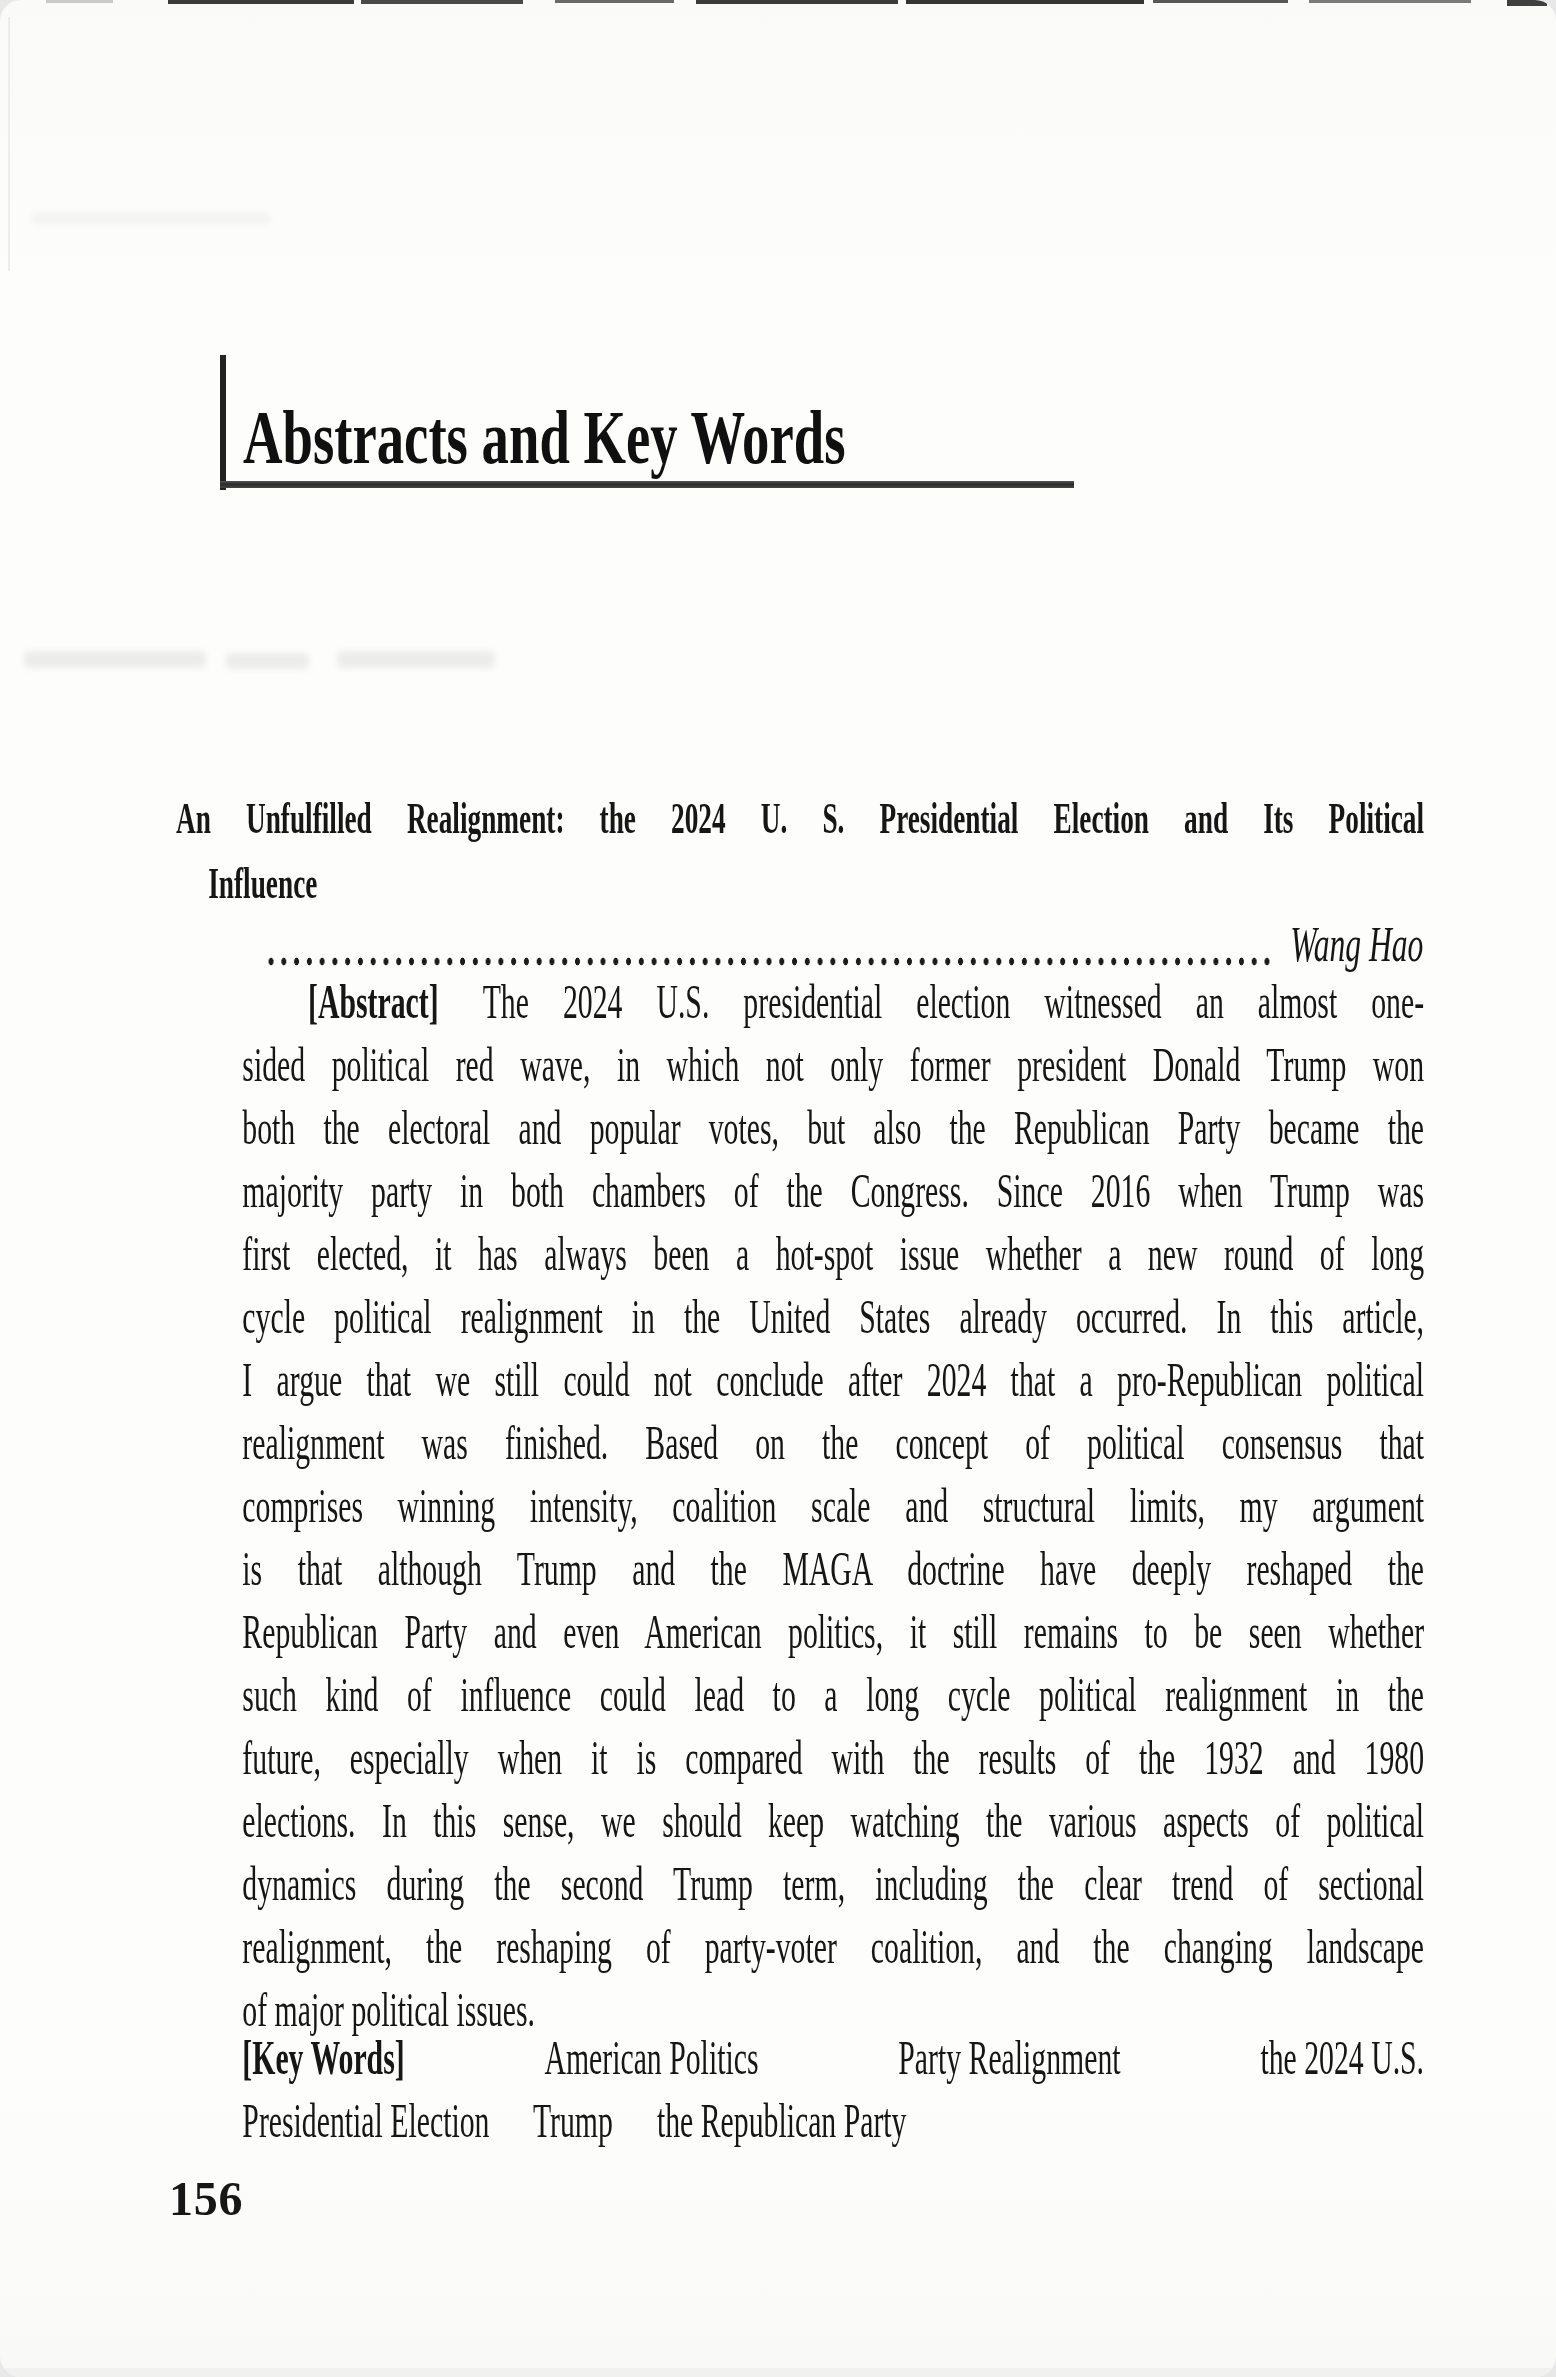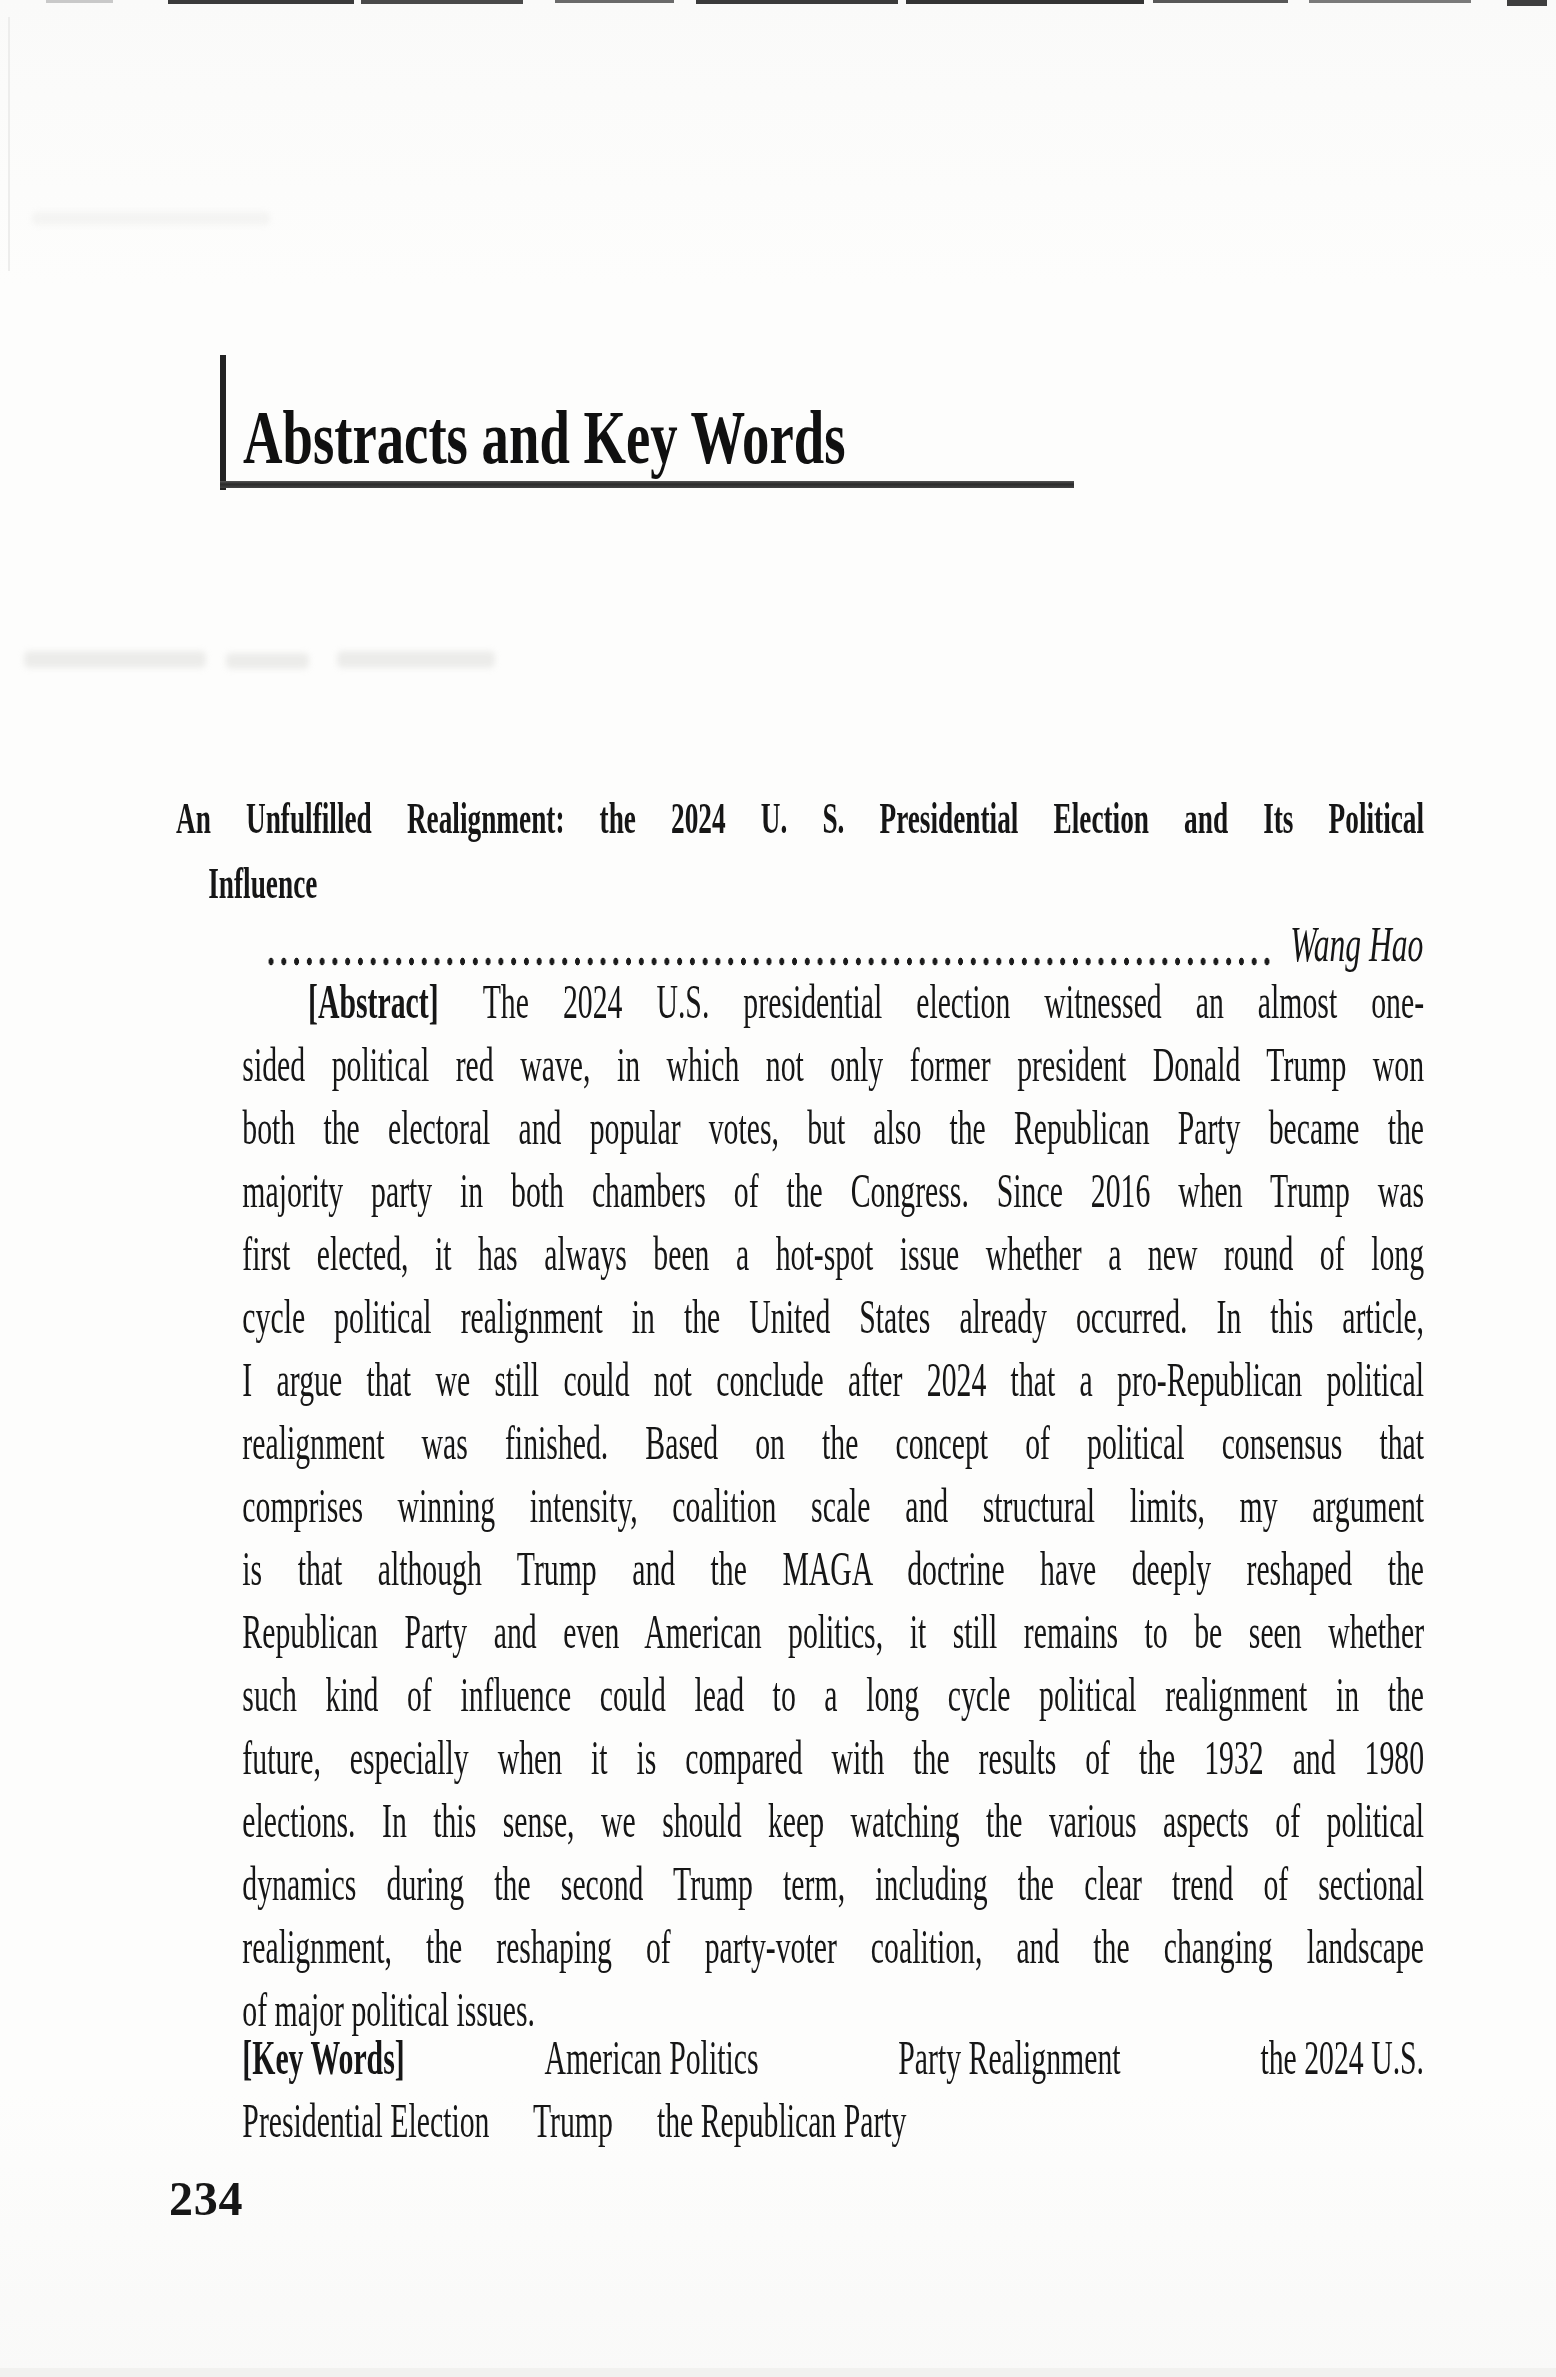--- a/index.html
+++ b/index.html
@@ -3,20 +3,21 @@
 <meta charset="utf-8">
 <style>
   html,body{margin:0;padding:0;background:#e8e8e8;}
   .page{
     position:relative;
     width:1556px;height:2377px;
     background:linear-gradient(180deg,#fafaf9 0%, #fdfdfc 12%, #fdfdfc 88%, #f9f9f8 100%);
     overflow:hidden;
     font-family:"Liberation Serif","DejaVu Serif",serif;
     color:#161616;
+    border-radius:21px;
   }
   
   .dash{position:absolute;top:0;}
   .ghost{position:absolute;background:rgba(178,178,172,0.22);filter:blur(3.2px);border-radius:4.8px;}
   .edge-line{position:absolute;left:8px;top:17.4px;width:2.4px;height:254px;background:#ededec;}
   .bottom-strip{position:absolute;left:0;bottom:0;width:100%;height:9.5px;background:#f1f1ef;}
   
   .head-bar{position:absolute;left:220px;top:355px;width:5.5px;height:135px;background:#232323;}
   .head-underline{position:absolute;left:220px;top:481px;width:854px;height:7.1px;
     background:linear-gradient(180deg,#555 0%,#2a2a2a 45%,#444 100%);}
@@ -122,16 +123,16 @@
       </div>
       <div class="ln">
         <span class="kw-gap">Presidential Election</span>
         <span class="kw-gap">Trump</span>
         <span>the Republican Party</span>
       </div>
     </div>
 
   </div>
 
-  <div class="pageno">234</div>
+  <div class="pageno">156</div>
 
 </div>
 
 
 </body></html>

